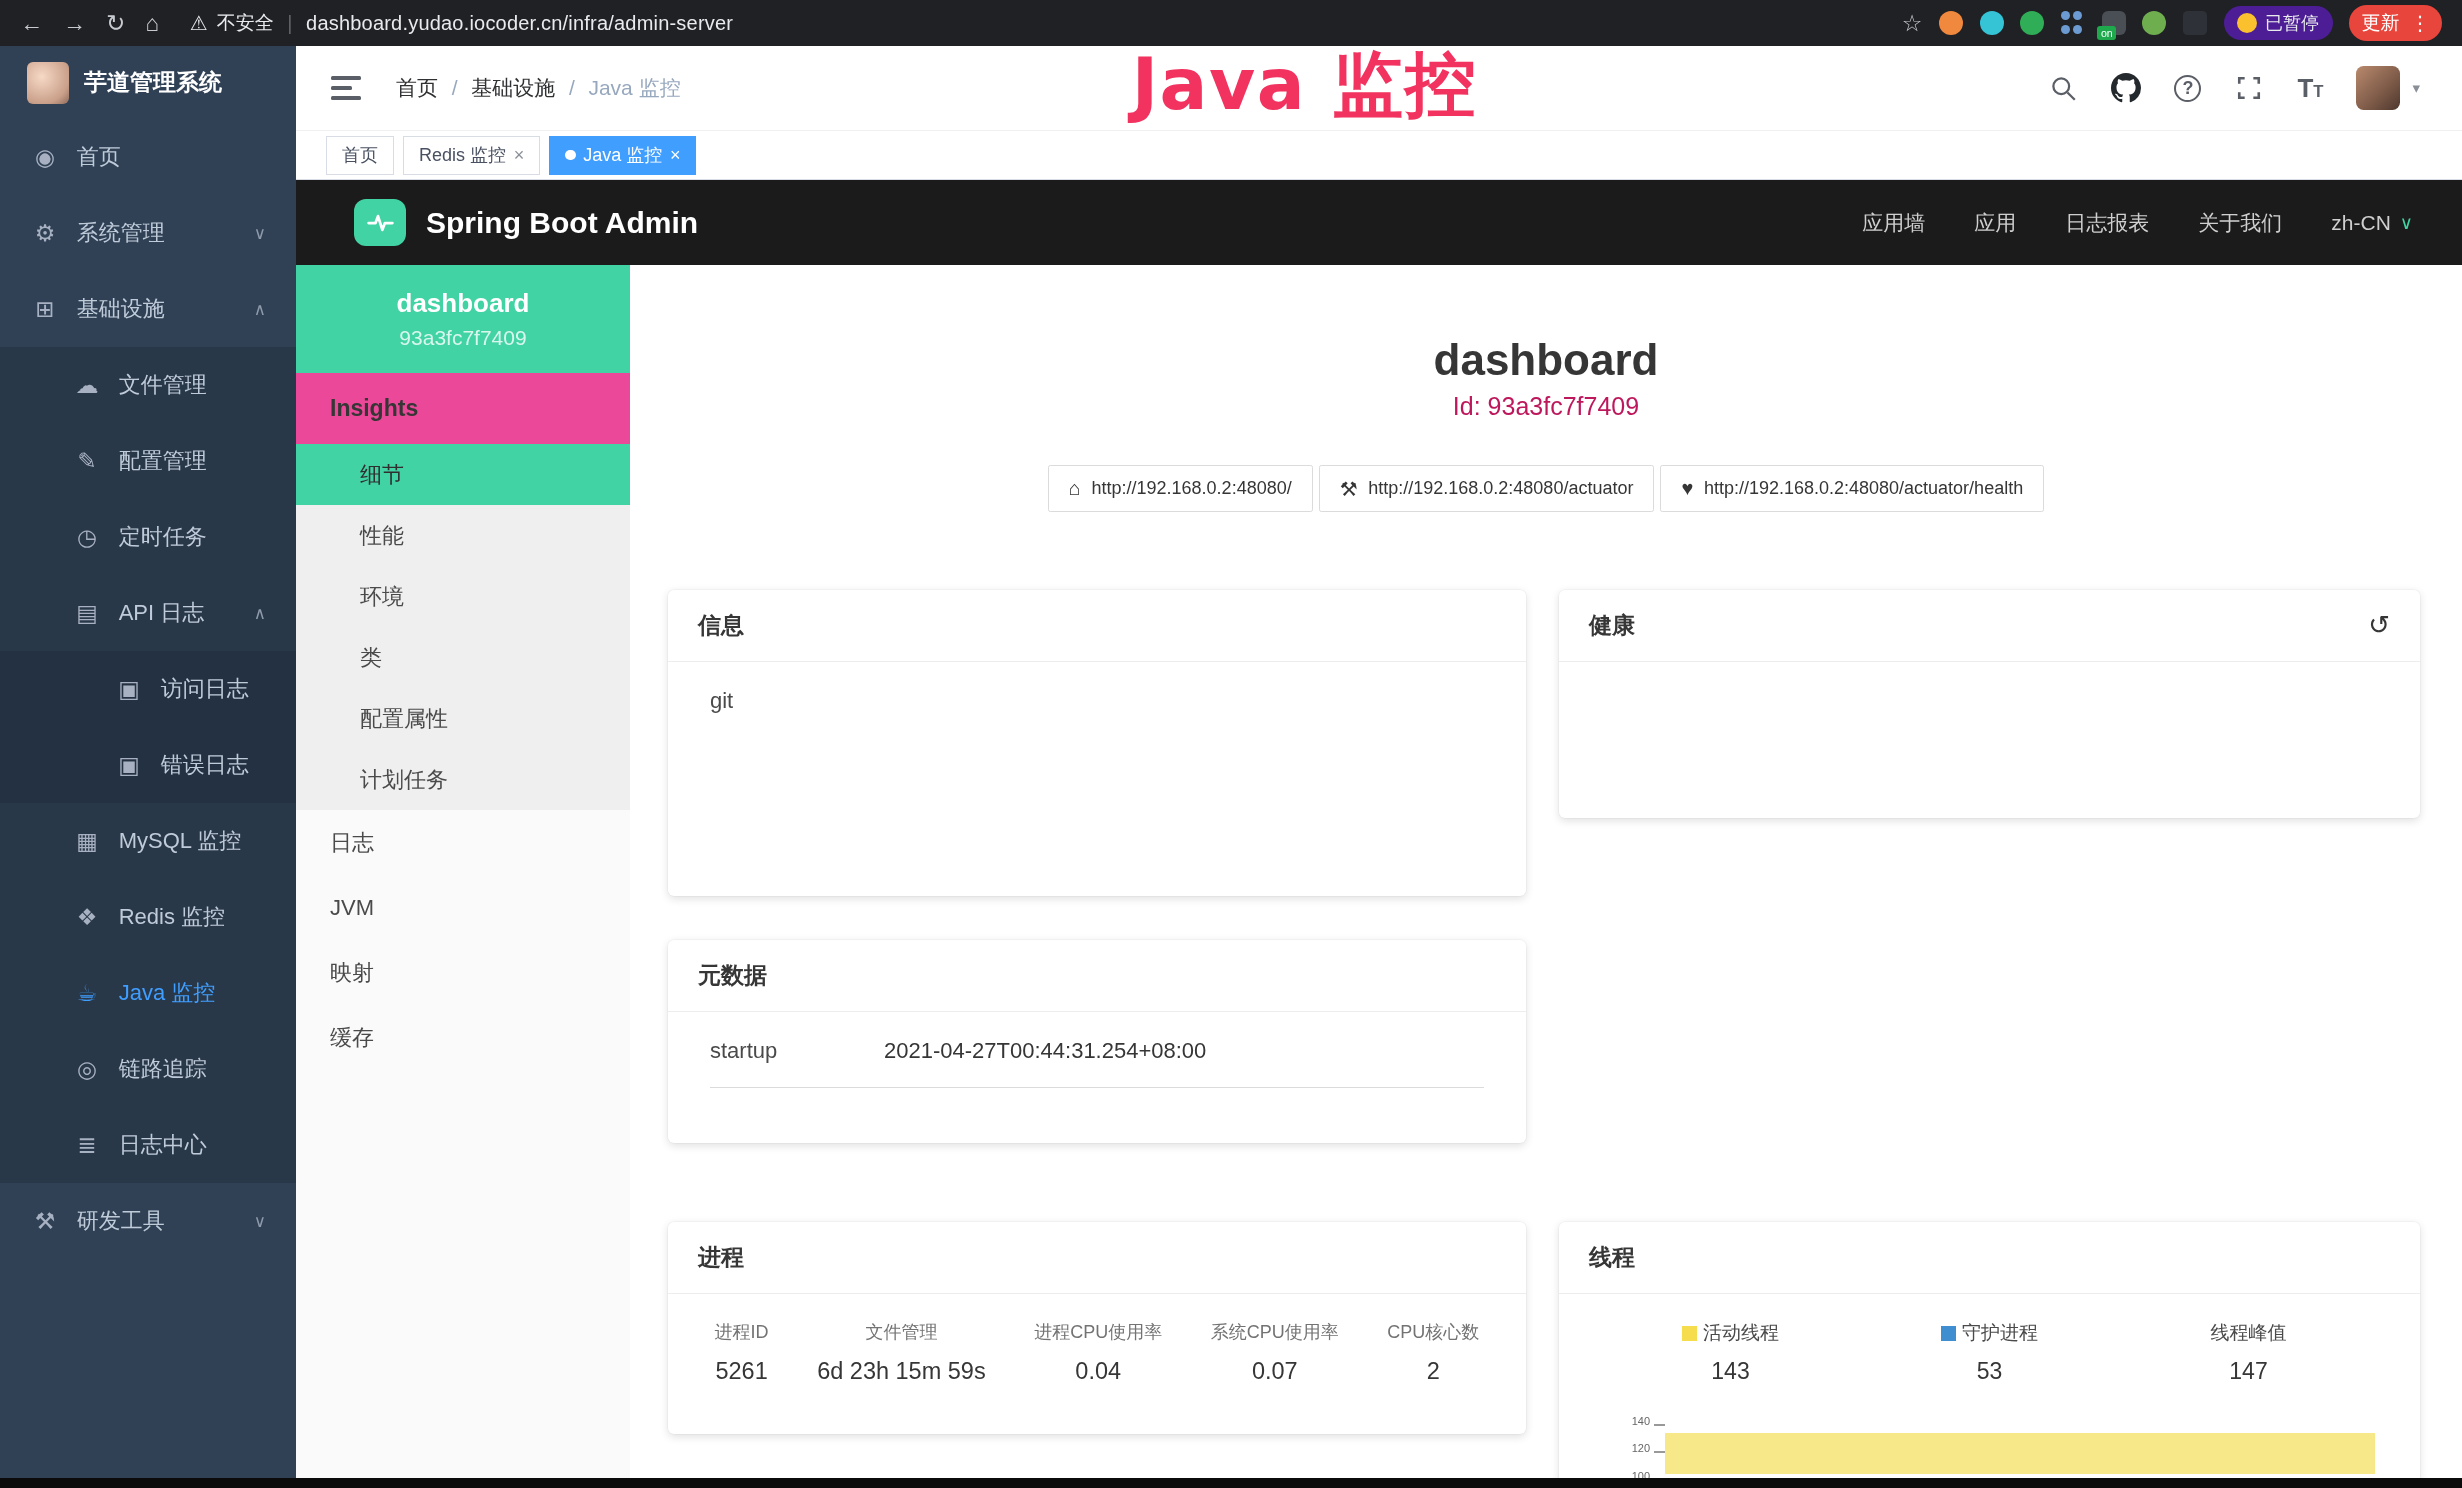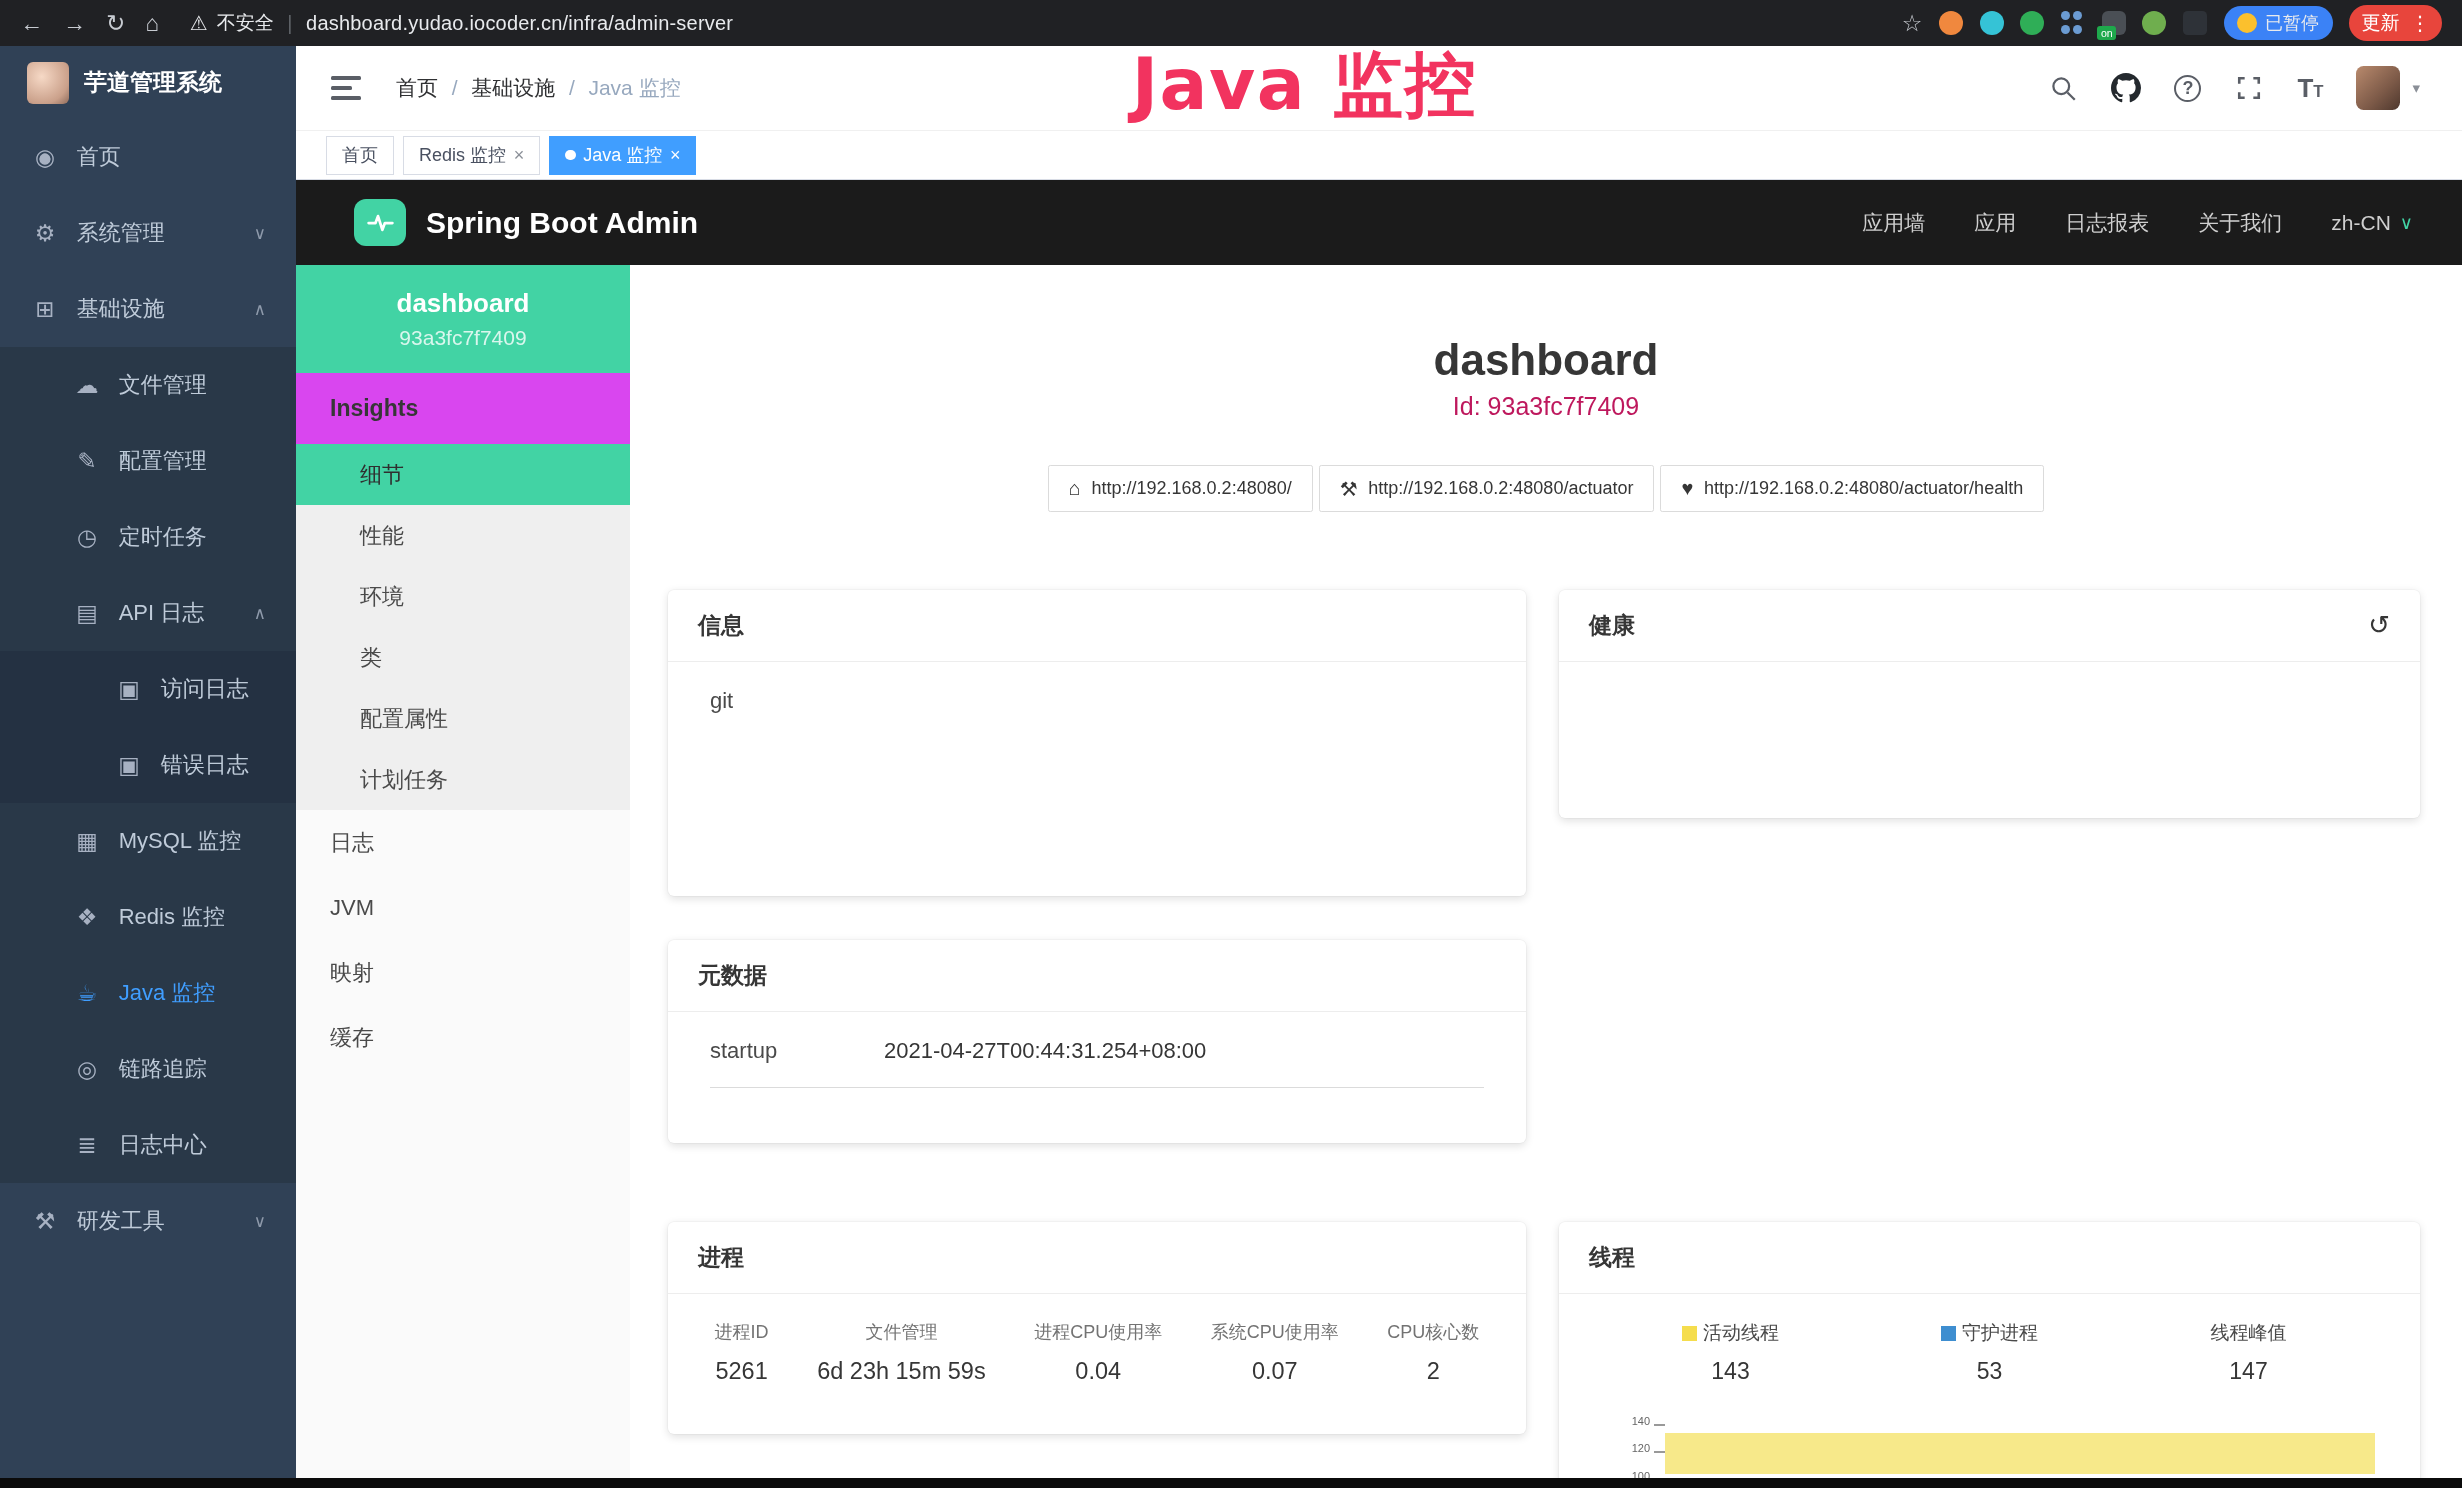--- a/index.html
+++ b/index.html
@@ -16,21 +16,21 @@
   .sec-label { color:#e8eaed; font-size:19px; }
   .b-sep { color:#5f6368; font-size:20px; margin:0 4.6px;}
   .b-url { color:#e8eaed; font-size:20px; letter-spacing:0.2px;}
   .b-right { margin-left:auto; display:flex; align-items:center; gap:16.7px; }
   .ext { width:24px; height:24px; border-radius:6px; position:relative; }
   .ext.round { border-radius:50%; }
   .ext-dot4 { display:grid; grid-template-columns:9px 9px; gap:3px; }
   .ext-dot4 i { width:9px; height:9px; border-radius:50%; background:#6b9bd2; }
   .on-badge { position:absolute; left:-4.6px; bottom:-4.6px; background:#1ea94c; color:#fff;
     font-size:10.6px; padding:0.8px 3.8px; border-radius:3px; }
-  .pill-paused { display:flex; align-items:center; gap:7.6px; background:#3b82f6;
+  .pill-paused { display:flex; align-items:center; gap:7.6px; background:#4c1d95;
     border-radius:20px; padding:5.3px 13.7px; }
   .face { width:20px; height:20px; border-radius:50%; background:#fbc02d; }
   .pill-paused span { color:#e8eaed; font-size:18px; }
   .pill-update { display:flex; align-items:center; gap:10.6px; background:#e8453c;
     border-radius:18px; padding:5.3px 12px; color:#fff; font-size:19px; }
   .kebab { color:#fff; font-size:20px; }
 
   
   .main-sidebar { position:absolute; left:0; top:46px; bottom:0; width:296px;
     background:#304156; z-index:10; }
@@ -90,21 +90,21 @@
   .sba-locale { color:#cfcfcf; font-size:21px; display:flex; align-items:center; gap:9px; cursor:pointer;}
   .sba-locale .lc-caret { color:#42d3a4; font-size:18px; }
 
   
   .sba-body { position:relative; height:1225px; display:flex; }
   .sba-sidebar { width:334px; background:#fafafa; flex:none; }
   .sba-app { height:108px; background:#42d3a4; color:#fff; text-align:center;
     display:flex; flex-direction:column; justify-content:center; gap:7.6px; cursor:pointer;}
   .sba-app .app-name { font-size:26px; font-weight:bold; }
   .sba-app .app-id { font-size:21px; color:rgba(255,255,255,.8); }
-  .sba-group-header { height:71px; background:#d946ef; display:flex; align-items:center;
+  .sba-group-header { height:71px; background:#ec4899; display:flex; align-items:center;
     padding-left:34px; font-weight:bold; font-size:23px; color:#363636; }
   .sba-item { height:61px; display:flex; align-items:center; font-size:22px; color:#4a4a4a; cursor:pointer;}
   .sba-item.grp { background:#efefef; padding-left:64px; }
   .sba-item.root { padding-left:34px; height:65px; }
   .sba-item.active { background:#42d3a4; color:#2f2f2f; }
 
   .sba-main { position:relative; flex:1; background:#fff; overflow:hidden; }
   .content-head { text-align:center; padding-top:70px; }
   .content-head h1 { font-size:44px; color:#363636; font-weight:bold; }
   .content-sub { font-size:25px; color:#be185d; margin-top:7px; }

